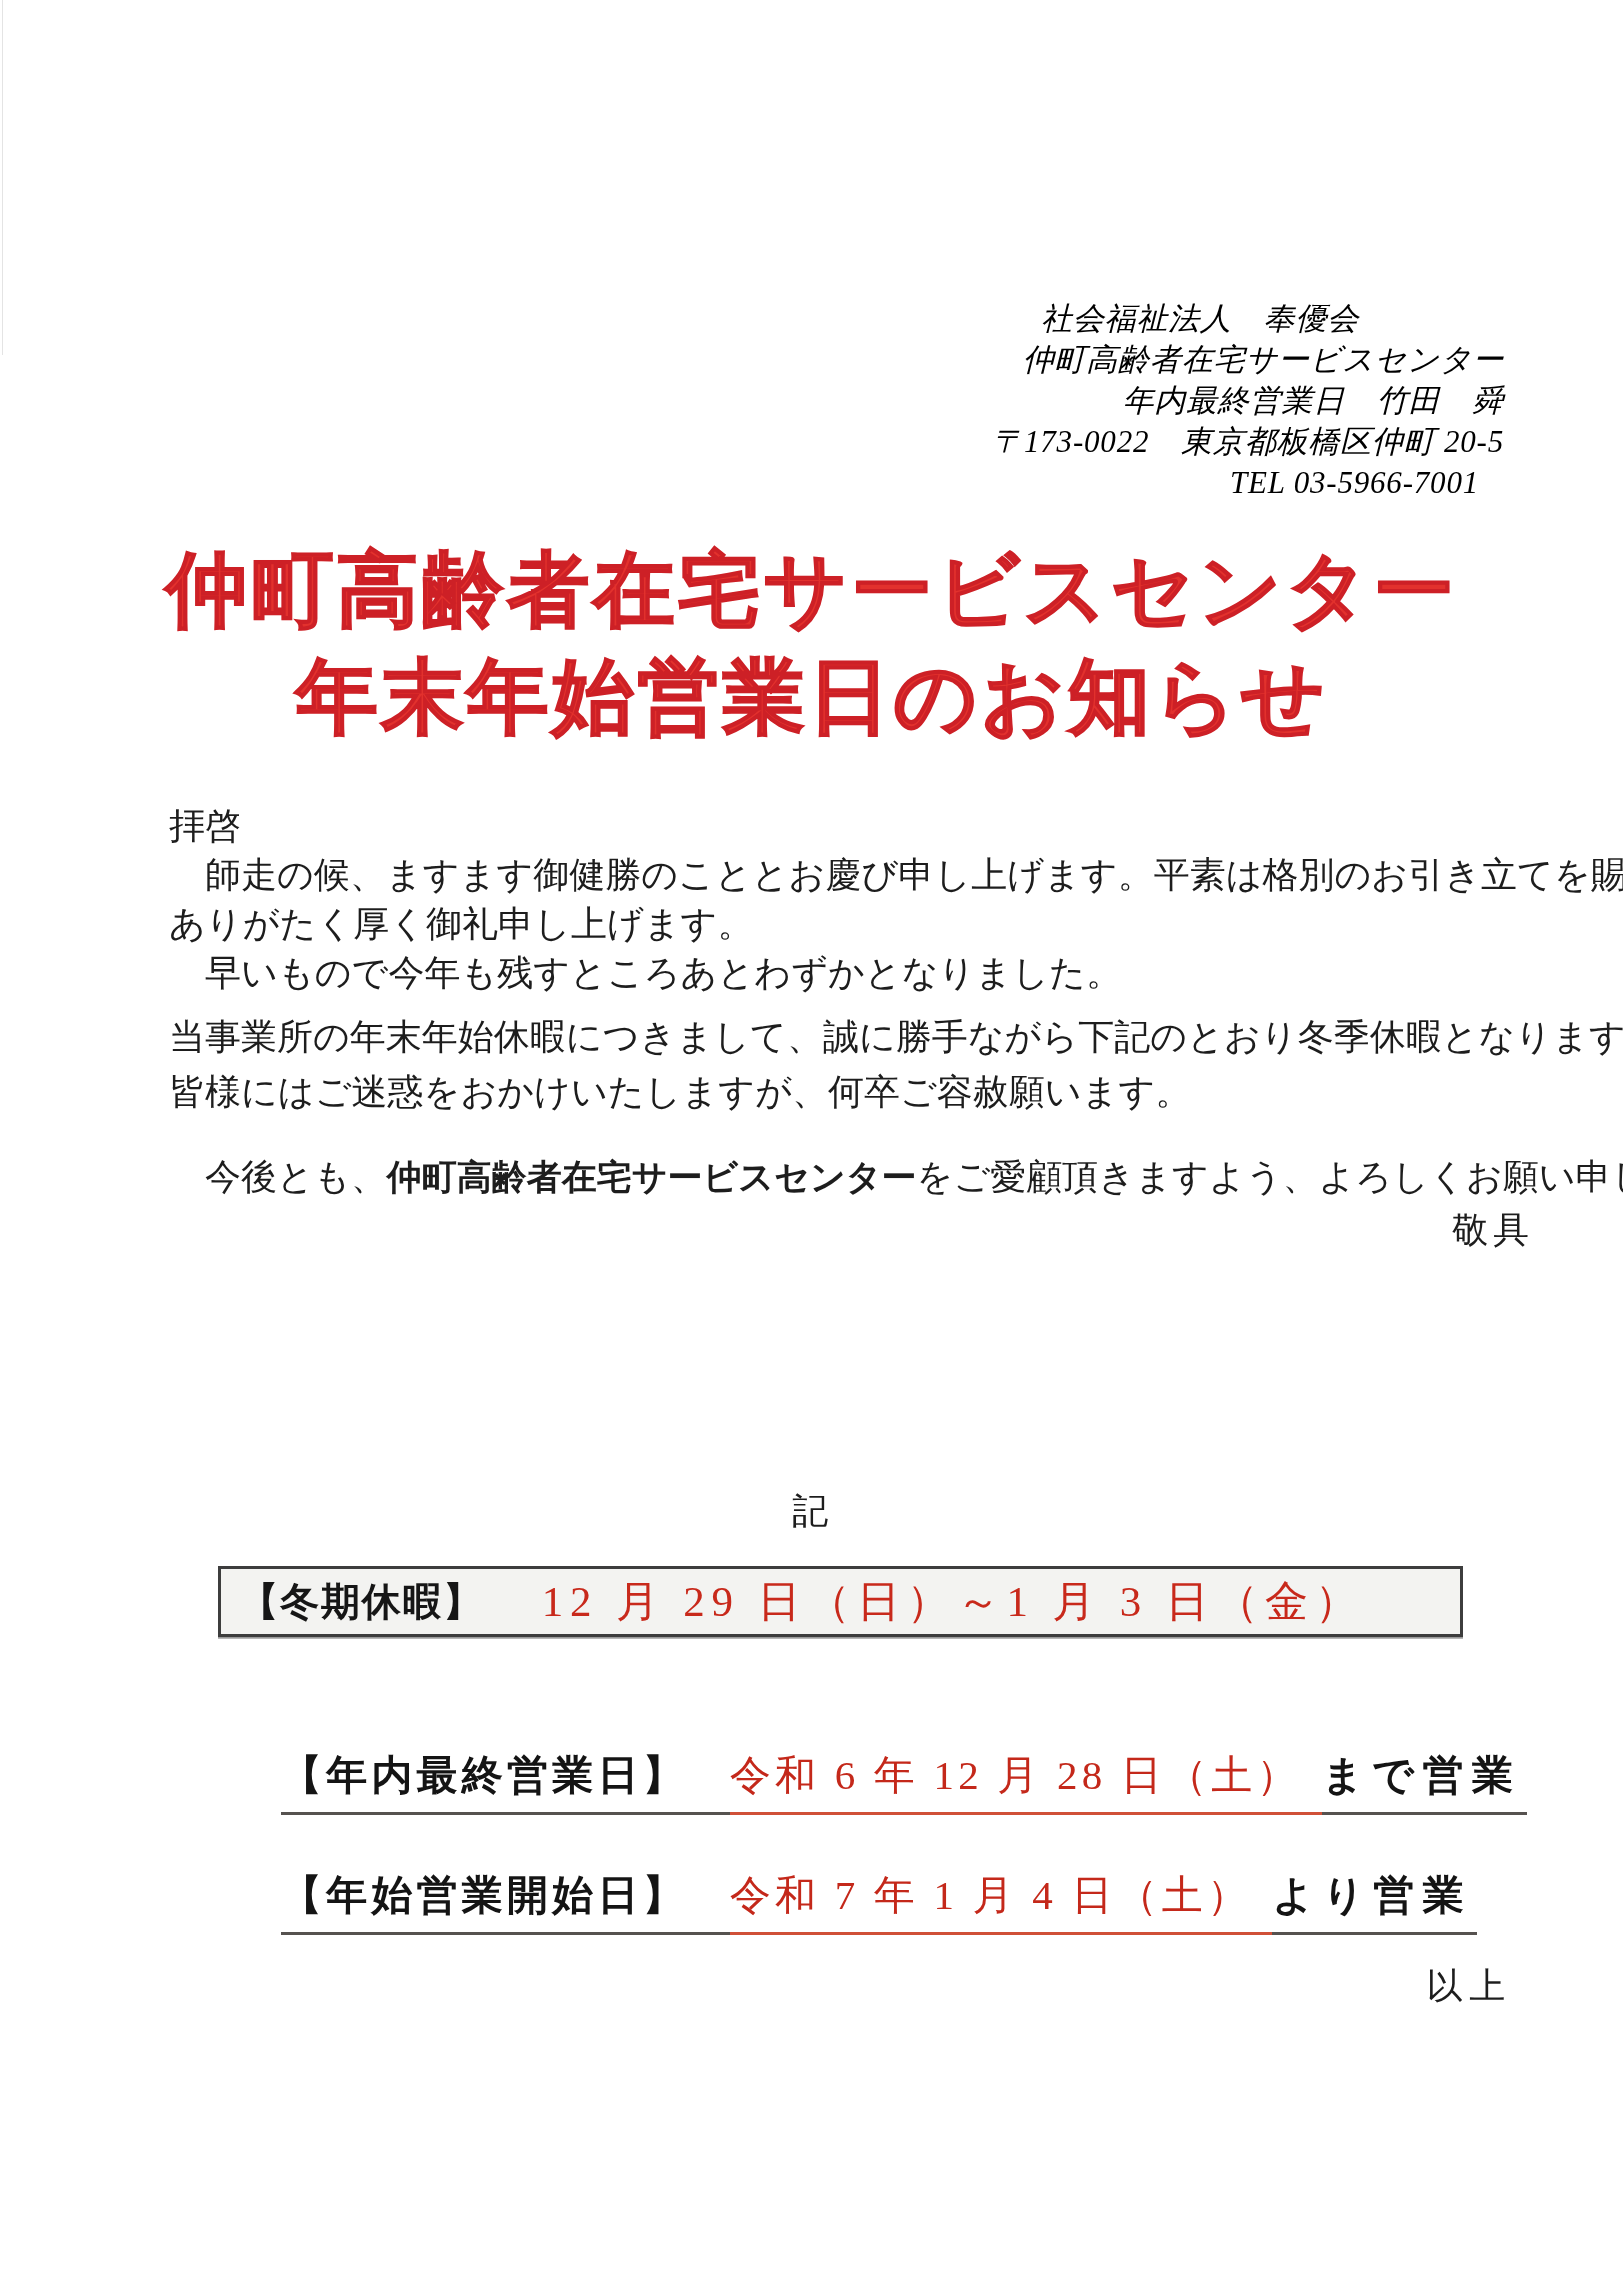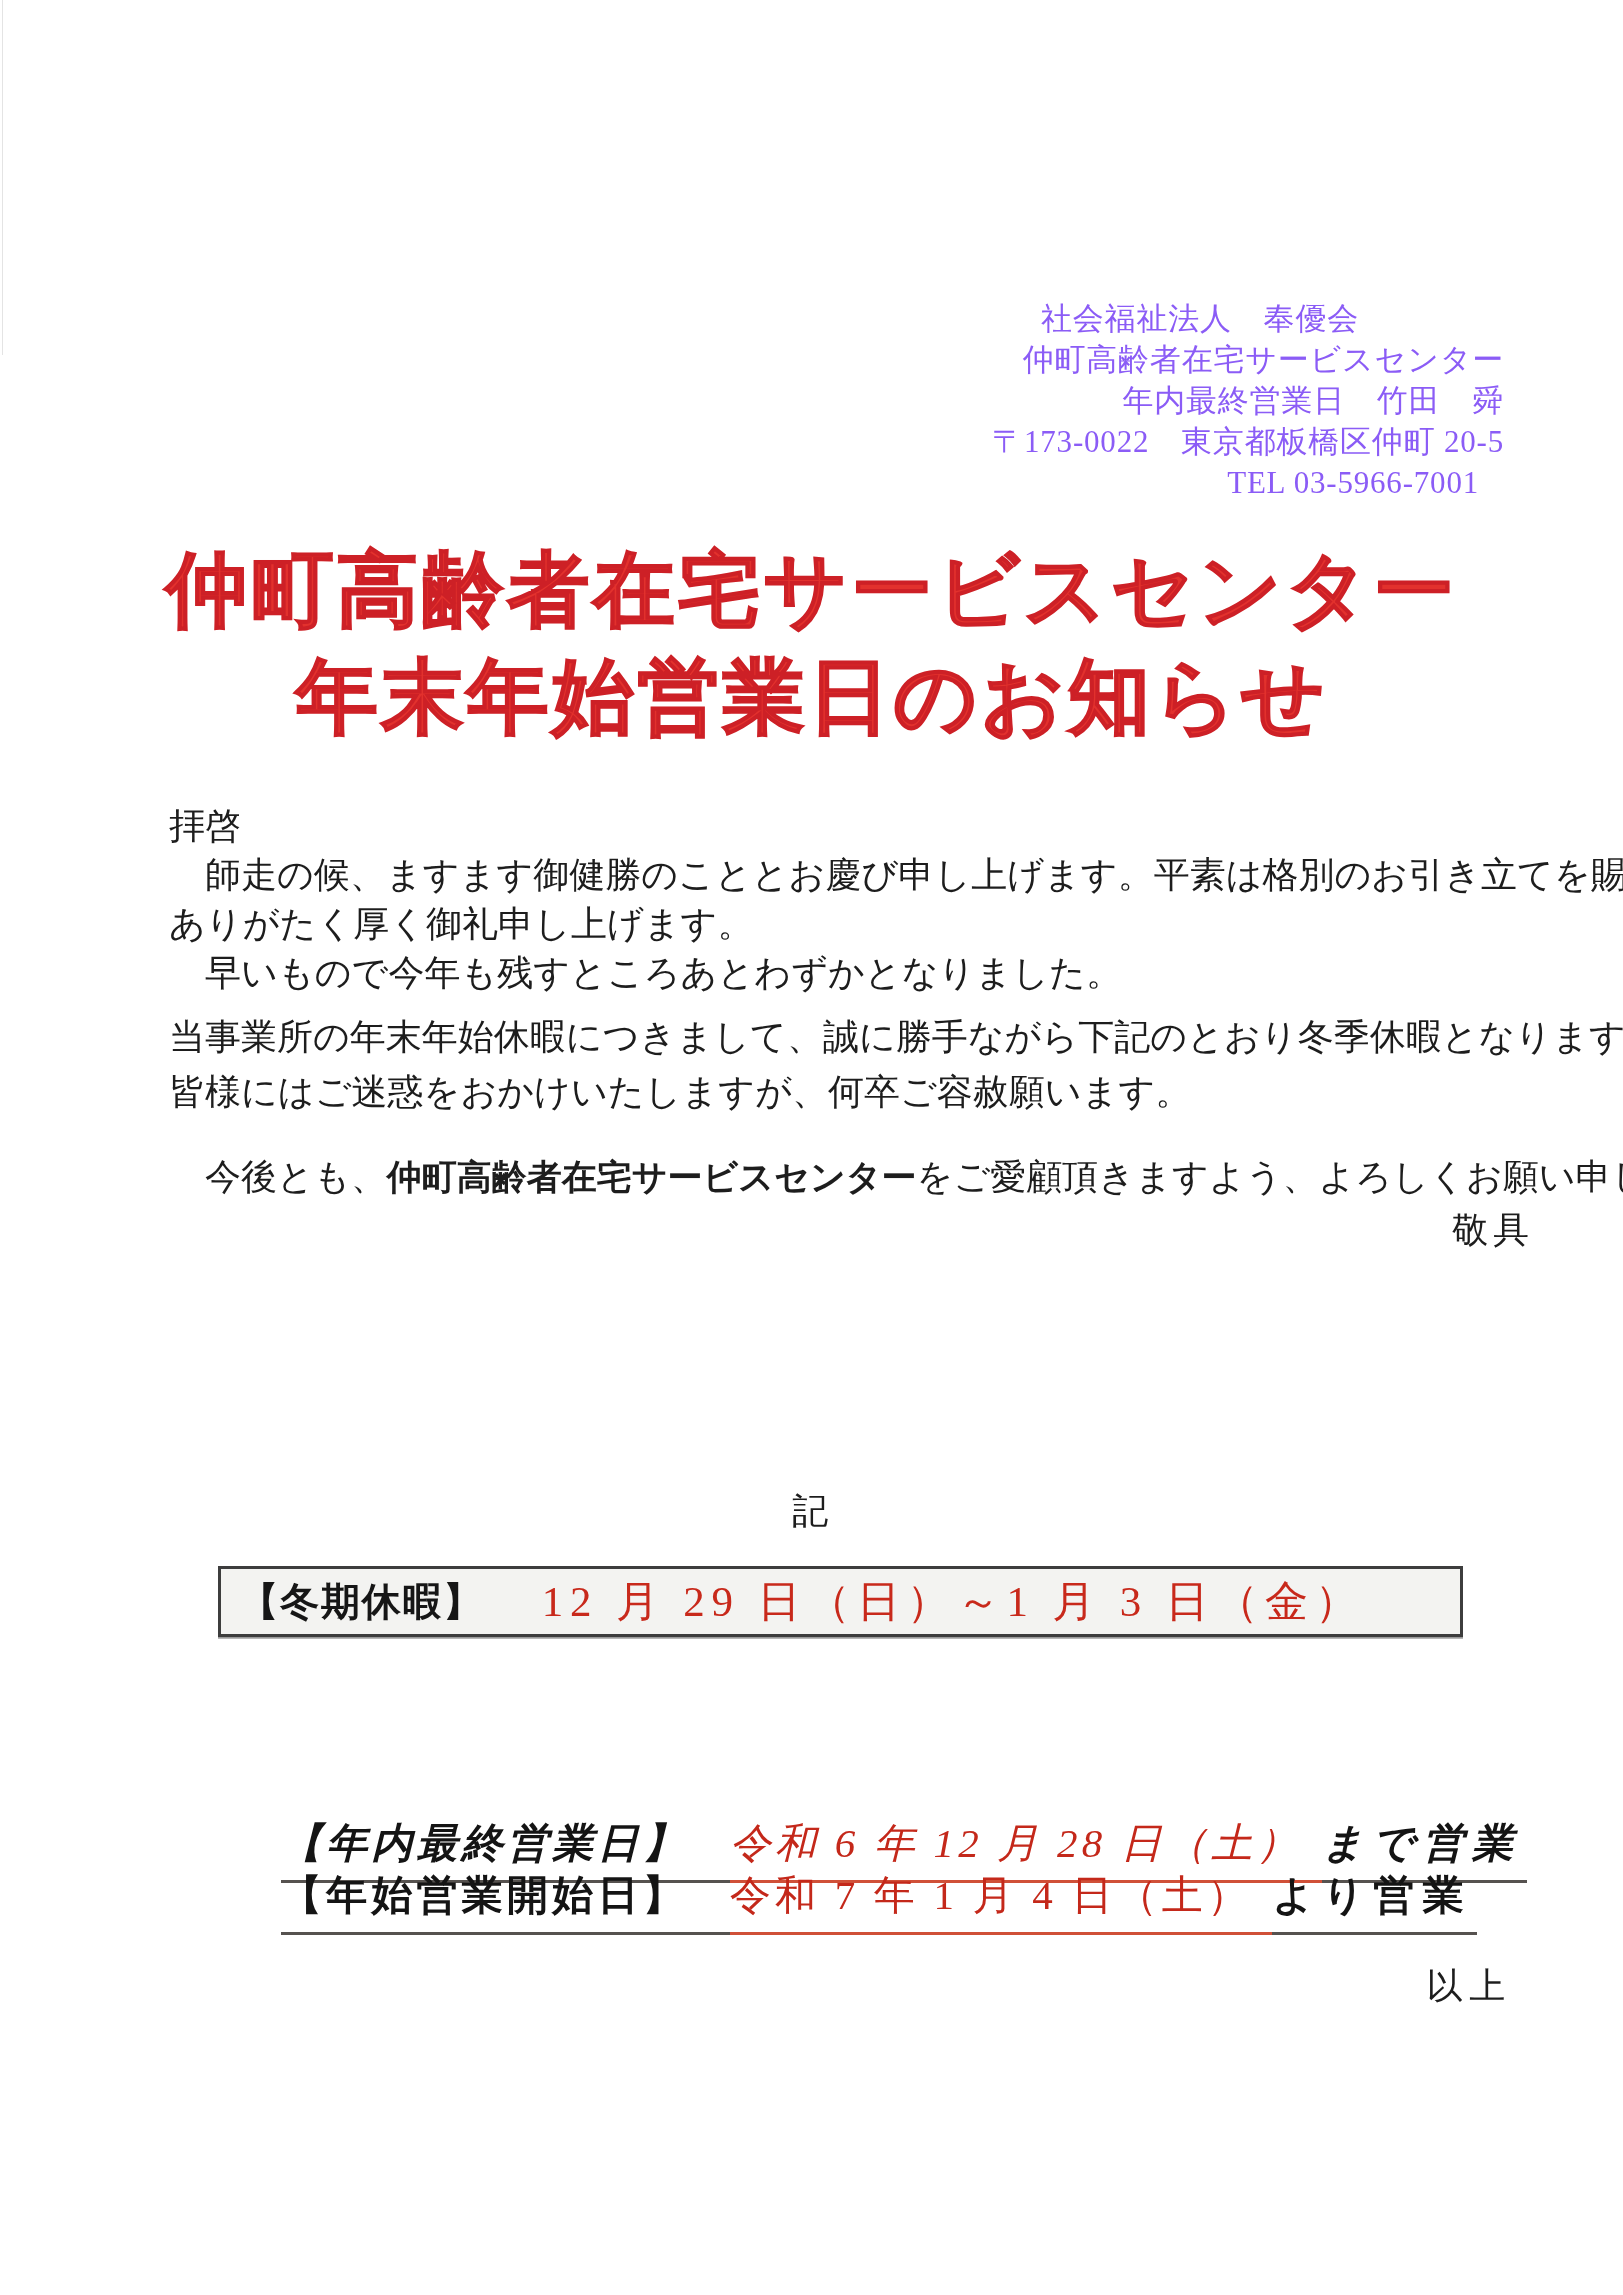--- a/index.html
+++ b/index.html
@@ -20,23 +20,24 @@
     background: #c9c9c9; opacity: .5;
   }
 
   
   .sender {
     position: absolute;
     top: 298px; right: 120px;
     text-align: right;
     font-size: 31px;
     line-height: 41px;
-    color: #8b5cf6;
+    color: #000000;
     letter-spacing: 0.8px;
     white-space: nowrap;
+    font-style: italic;
   }
   .sender .s1 { padding-right: 145px; }
   .sender .s5 { padding-right: 25px; }
 
   
   .title {
     position: absolute;
     top: 536px; left: 0; right: 0;
     text-align: center;
     font-family: "DejaVu Sans", "Liberation Sans", sans-serif;
@@ -103,21 +104,21 @@
 
   
   .sched-row {
     position: absolute;
     left: 281px;
     font-size: 41px;
     display: flex;
     align-items: baseline;
     white-space: nowrap;
   }
-  .row-a { top: 1816px; font-style: italic; }
+  .row-a { top: 1748px; }
   .row-b { top: 1868px; text-align: center; }
   .sched-row .lbl {
     font-weight: bold;
     color: #141414;
     letter-spacing: 4.2px;
     border-bottom: 3.4px solid #56524f;
     padding: 0 42px 8.5px 0;
   }
   .sched-row .dt {
     color: #c4281a;

